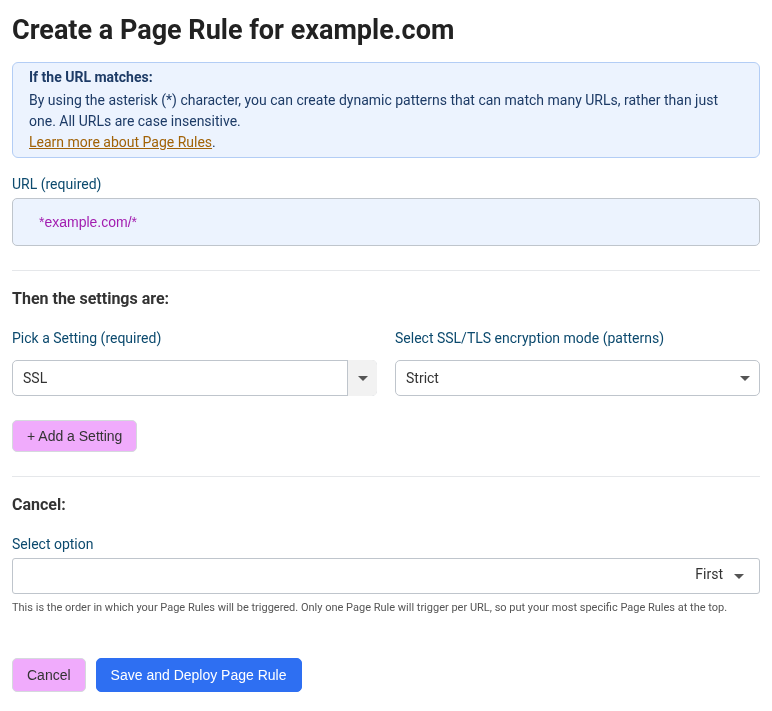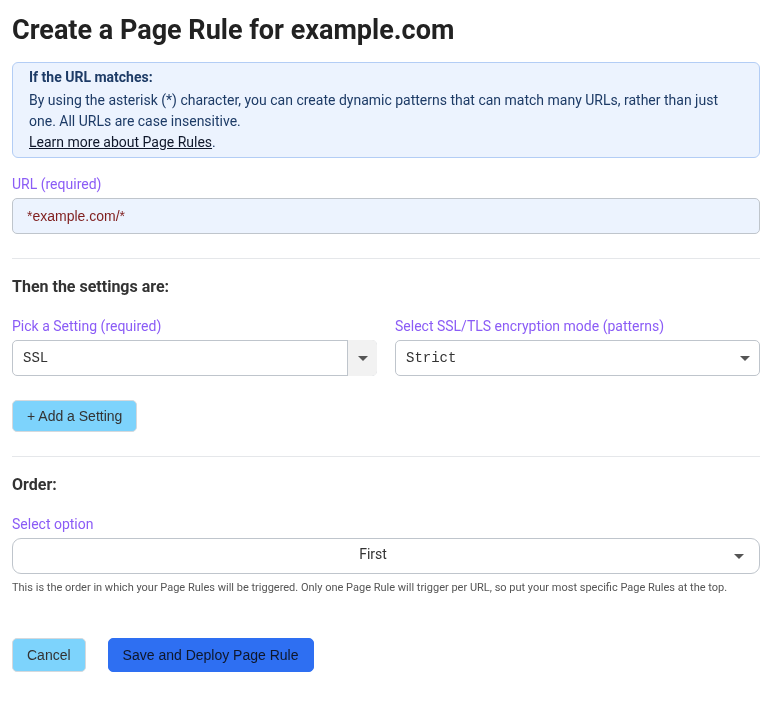--- a/index.html
+++ b/index.html
@@ -24,76 +24,76 @@
       padding: 4px 16px;
       color: #1d3b66;
       line-height: 1.5;
       margin-bottom: 18px;
     }
     .info-box .info-title {
       font-weight: 700;
       margin-bottom: 2px;
     }
     .info-box a {
-      color: #0f172a;
+      color: #a16207;
       text-decoration: underline;
     }
     .field-label {
       font-size: 14px;
-      color: #8b5cf6;
+      color: #0c4a6e;
       margin-bottom: 6px;
       display: block;
     }
     .url-input {
       width: 100%;
-      height: 36px;
-      padding: 6px 14px;
+      height: 48px;
+      padding: 6px 26px;
       border: 1px solid #bfc5cc;
       border-radius: 5px;
       background: #ecf3fe;
       font-size: 14px;
-      color: #7f1d1d;
+      color: #a21caf;
     }
     .section-divider {
       border: none;
       border-top: 1px solid #e5e7ea;
       margin: 24px 0 18px;
     }
     .section-heading {
       font-size: 16px;
       font-weight: 700;
       margin-bottom: 22px;
       margin-top: 6px;
     }
     .settings-row {
       display: flex;
       gap: 18px;
     }
     .col {
       flex: 1;
       display: flex;
       flex-direction: column;
+      gap: 8px;
     }
     .select-wrap {
       position: relative;
       height: 36px;
     }
     .select-box {
       width: 100%;
       height: 36px;
       border: 1px solid #bfc5cc;
       border-radius: 5px;
       background: #fff;
       padding: 7px 36px 7px 10px;
       font-size: 14px;
       text-align: left;
       display: flex;
       align-items: center;
       justify-content: space-between;
-      font-family: Liberation Mono, monospace;
     }
     .caret-box {
       position: absolute;
       right: 0;
       top: 0;
       width: 30px;
       height: 36px;
       display: flex;
       align-items: center;
       justify-content: center;
@@ -111,57 +111,57 @@
       border-top: 5px solid #555;
     }
     .btn {
       display: inline-flex;
       align-items: center;
       justify-content: center;
       height: 34px;
       padding: 0 14px;
       border-radius: 5px;
       border: 1px solid #d5d9dd;
-      background: #7dd3fc;
+      background: #f0abfc;
       font-size: 14px;
       color: #333;
       cursor: pointer;
     }
     .btn.add-setting {
       margin-top: 24px;
       height: 32px;
     }
     .order-select-wrap {
       position: relative;
     }
     .order-select {
       width: 100%;
       height: 36px;
       border: 1px solid #bfc5cc;
-      border-radius: 9px;
+      border-radius: 3px;
       background: #fff;
       padding: 7px 36px 7px 10px;
       font-size: 14px;
-      text-align: center;
+      text-align: right;
     }
     .help-text {
       font-size: 11px;
       color: #555;
       margin-top: 6px;
       line-height: 1.45;
     }
     .actions-row {
       display: flex;
-      gap: 22px;
+      gap: 10px;
       margin-top: 42px;
     }
     .btn.primary {
       background: #2e6ff2;
       border-color: #2e6ff2;
-      color: #0f172a;
+      color: #ffffff;
     }
   </style>
 </head>
 <body>
 
 
 
 <h2 class="page-title">Create a Page Rule for example.com</h2>
 
 <div class="info-box">
@@ -201,21 +201,21 @@
           <div class="caret"></div>
         </div>
     </div>
   </div>
 </div>
 
 <button class="btn add-setting">+ Add a Setting</button>
 
 <hr class="section-divider">
 
-<div class="section-heading">Order:</div>
+<div class="section-heading">Cancel:</div>
 
 <label class="field-label">Select option</label>
 <div class="order-select-wrap">
   <div class="order-select">
     <span>First</span>
   </div>
   <div class="caret-box" style="right:6px;">
       <div class="caret"></div>
     </div>
 </div>

